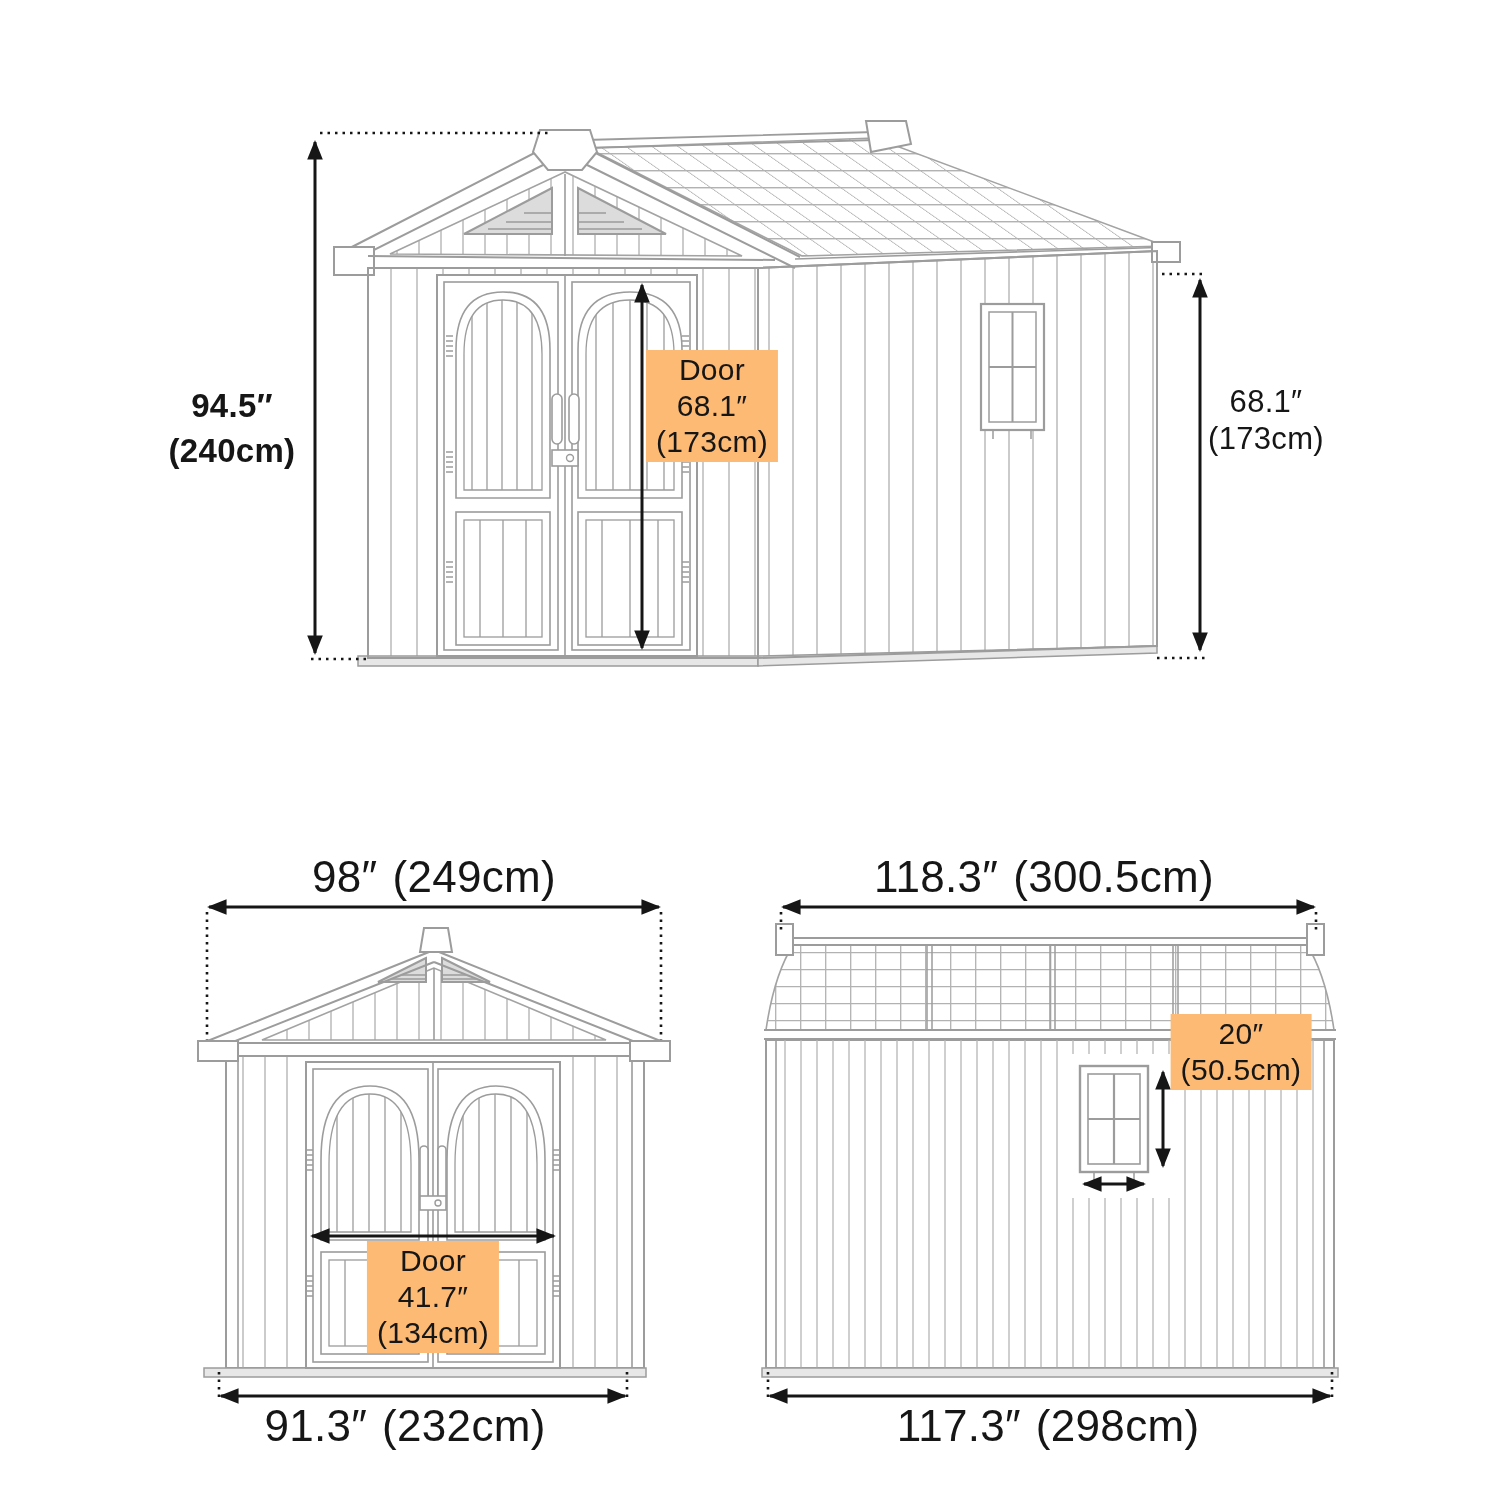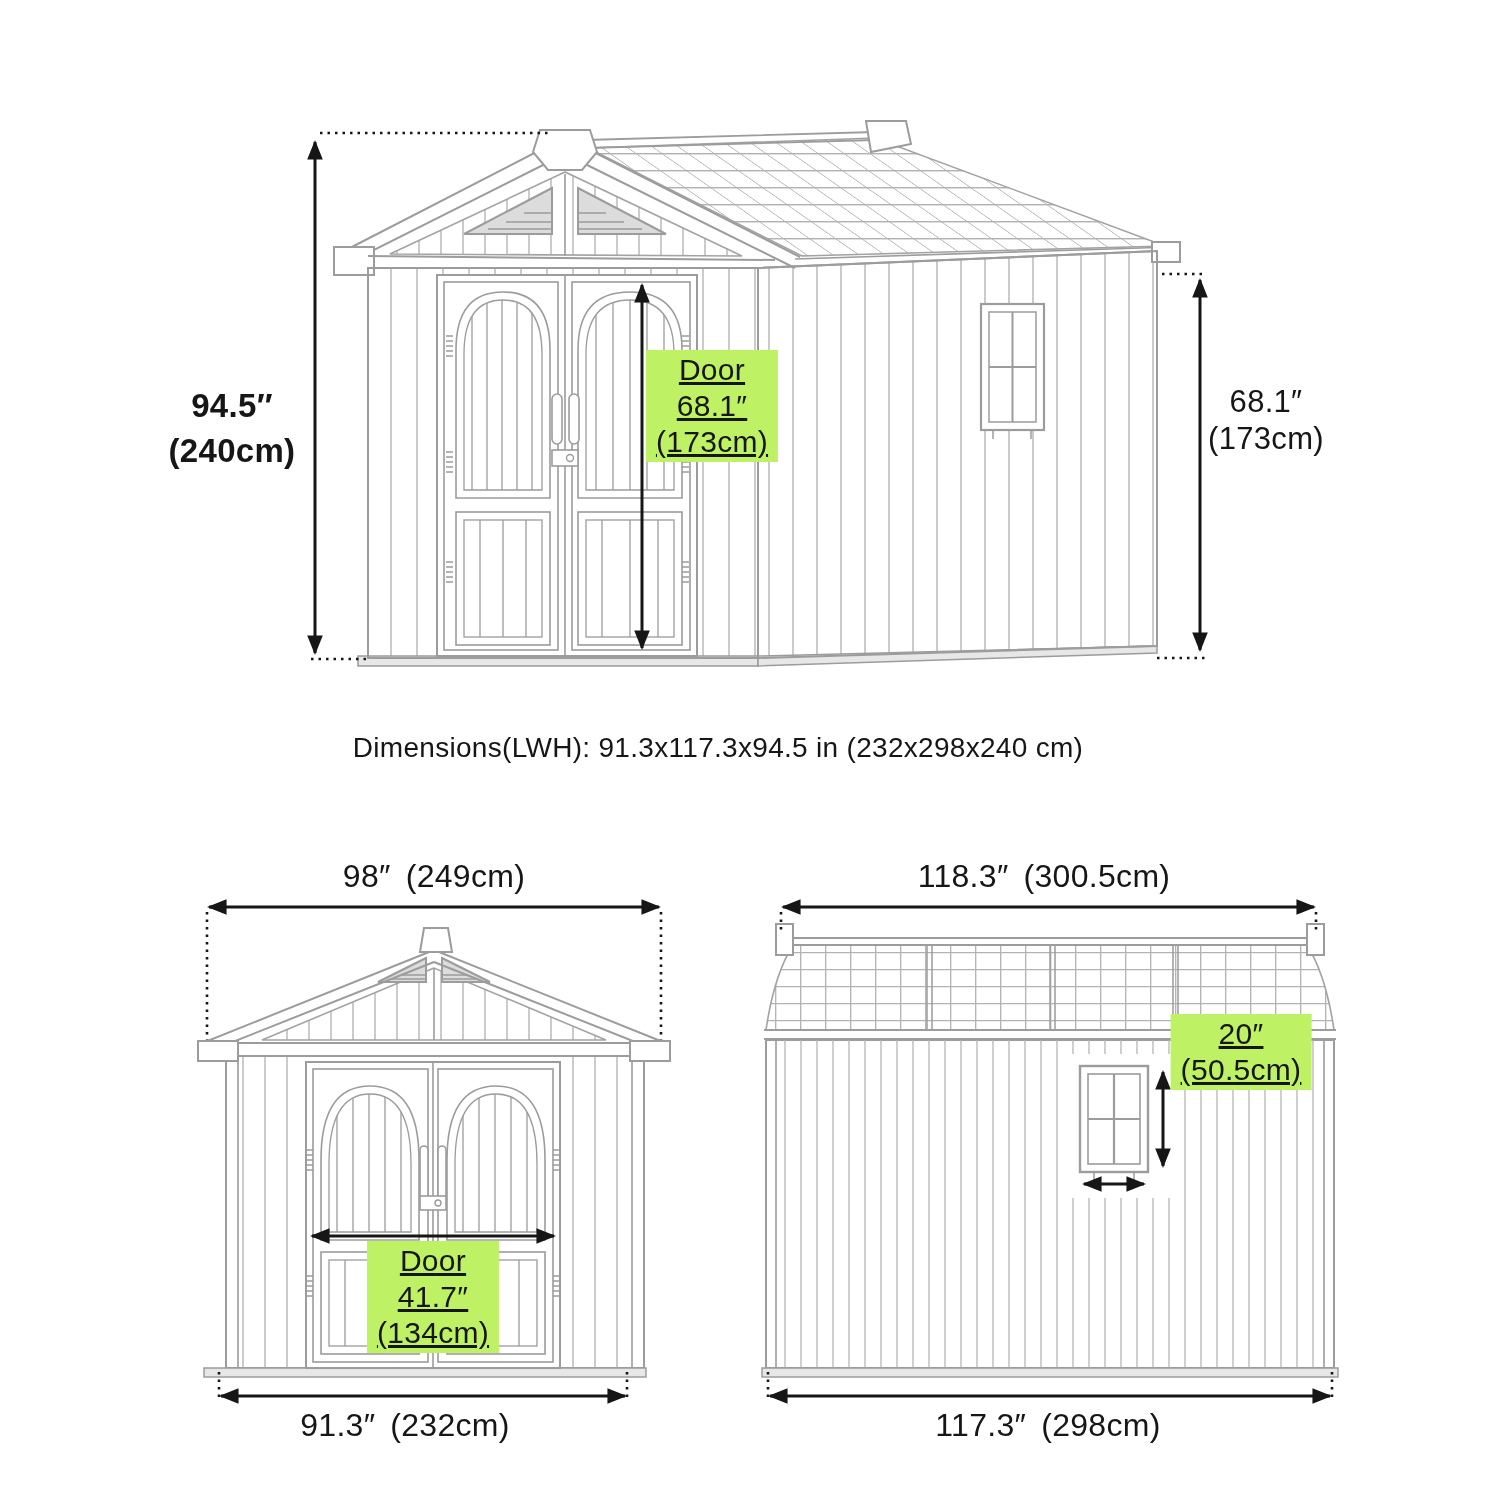--- a/index.html
+++ b/index.html
@@ -6,25 +6,25 @@
   #canvas{
     position:relative;width:1500px;height:1500px;background:#ffffff;overflow:hidden;
     font-family:"Liberation Sans", sans-serif;color:#161616;
   }
   #art{position:absolute;left:0;top:0;}
   .dim-label{
     position:absolute;transform:translate(-50%,-50%);
     text-align:center;white-space:nowrap;
     font-weight:500;color:#161616;letter-spacing:.3px;line-height:1.18;
   }
-  .dim-label.bg{background:#bef264;padding:2px 10px;text-decoration:underline;}
+  .dim-label.bg{background:#fdba74;padding:2px 10px;}
   .fs33{font-size:33px;line-height:45px;font-weight:bold;}
   .fs31{font-size:31px;line-height:37px;}
   .fs30{font-size:30px;line-height:36px;}
-  .fs34{font-size:32px;}
+  .fs34{font-size:44px;}
   .fs28{font-size:28px;}
   .gap{display:inline-block;width:15px;}
 </style>
 </head>
 <body>
 
 <div id="canvas">
 
 <svg id="art" width="1500" height="1500" viewBox="0 0 1500 1500">
   <defs>
@@ -277,23 +277,20 @@
   <span>Door</span><br>
   <span>68.1″</span><br>
   <span>(173cm)</span>
 </div>
 
 <div class="dim-label fs31" style="left:1266px;top:420px;">
   <span>68.1″</span><br>
   <span>(173cm)</span>
 </div>
 
-<div class="dim-label fs28" style="left:718px;top:748px;">
-  <span>Dimensions(LWH): 91.3x117.3x94.5 in (232x298x240 cm)</span>
-</div>
 
 <div class="dim-label fs34" style="left:434px;top:877px;">
   <span>98″</span><span class="gap"></span><span>(249cm)</span>
 </div>
 
 <div class="dim-label bg fs30" style="left:433px;top:1297px;">
   <span>Door</span><br>
   <span>41.7″</span><br>
   <span>(134cm)</span>
 </div>

